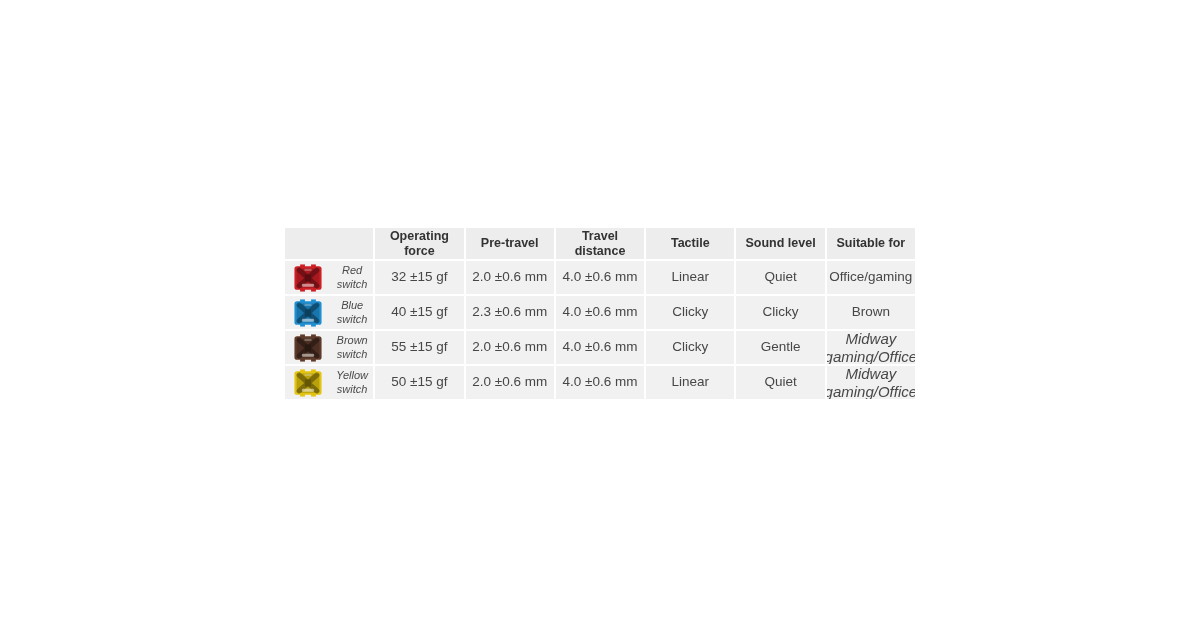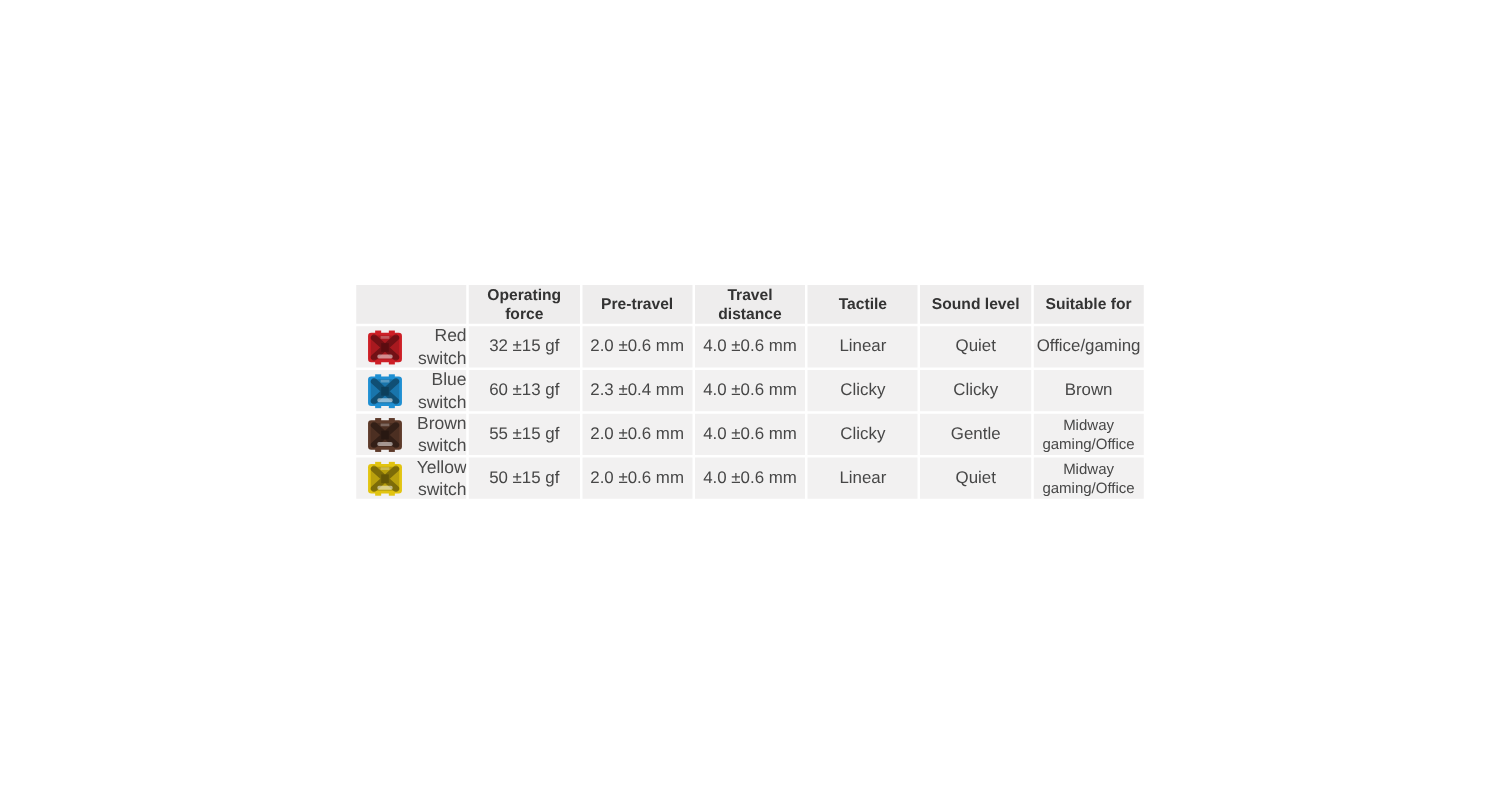--- a/index.html
+++ b/index.html
@@ -38,27 +38,28 @@
     color: #333333;
     line-height: 1.15;
     padding: 0 6px;
   }
   .cell.rowhead {
     justify-content: flex-start;
     padding-left: 9px;
     gap: 9px;
   }
   .swname {
-    font-size: 14px;
+    font-size: 11px;
     color: #4a4a4a;
     line-height: 1.25;
-    text-align: right;
+    text-align: center;
     width: 44px;
+    font-style: italic;
   }
-  .cell.sm { font-size: 12px; }
+  .cell.sm { font-size: 15px; font-style: italic; }
   .swicon { flex: 0 0 auto; display: block; }
 </style>
 </head>
 <body>
 
 <div class="canvas">
   <div class="spec-table">
 
     <div class="cell head"></div>
     <div class="cell head">Operating force</div>
@@ -98,22 +99,22 @@
         <rect x="19.5" y="27.5" width="5.5" height="4" fill="currentColor"></rect>
         <rect x="0.5" y="2.5" width="31" height="27" rx="3" fill="currentColor"></rect>
         <rect x="3" y="5" width="26" height="22" rx="1.5" fill="#000000" opacity="0.18"></rect>
         <path d="M6 7 L26 25 M26 7 L6 25" stroke="#000000" stroke-width="6" stroke-linecap="round" opacity="0.32" fill="none"></path>
         <rect x="12.5" y="12" width="7" height="8" fill="#000000" opacity="0.2"></rect>
         <rect x="12" y="5.5" width="8" height="2.5" fill="#ffffff" opacity="0.28"></rect>
         <rect x="9" y="22.5" width="14" height="3.5" rx="1.5" fill="#ffffff" opacity="0.5"></rect>
       </svg>
       <span class="swname">Blue switch</span>
     </div>
-    <div class="cell">60 ±13 gf</div>
-    <div class="cell">2.3 ±0.4 mm</div>
+    <div class="cell">40 ±15 gf</div>
+    <div class="cell">2.3 ±0.6 mm</div>
     <div class="cell">4.0 ±0.6 mm</div>
     <div class="cell">Clicky</div>
     <div class="cell">Clicky</div>
     <div class="cell">Brown</div>
 
     <div class="cell rowhead">
       <svg class="swicon" width="28" height="28" viewBox="0 0 32 32" style="color: rgb(93, 58, 42);">
         <rect x="7" y="0.5" width="5.5" height="4" fill="currentColor"></rect>
         <rect x="19.5" y="0.5" width="5.5" height="4" fill="currentColor"></rect>
         <rect x="7" y="27.5" width="5.5" height="4" fill="currentColor"></rect>

